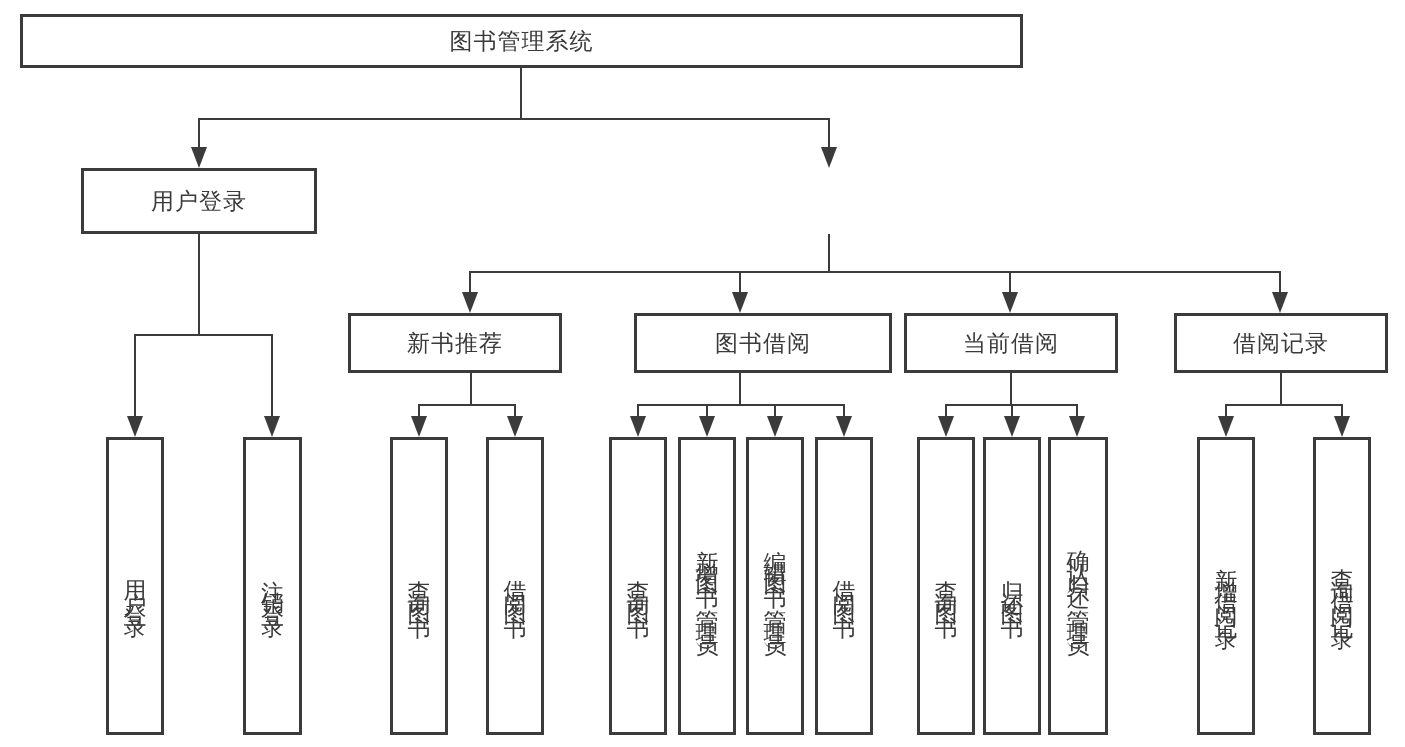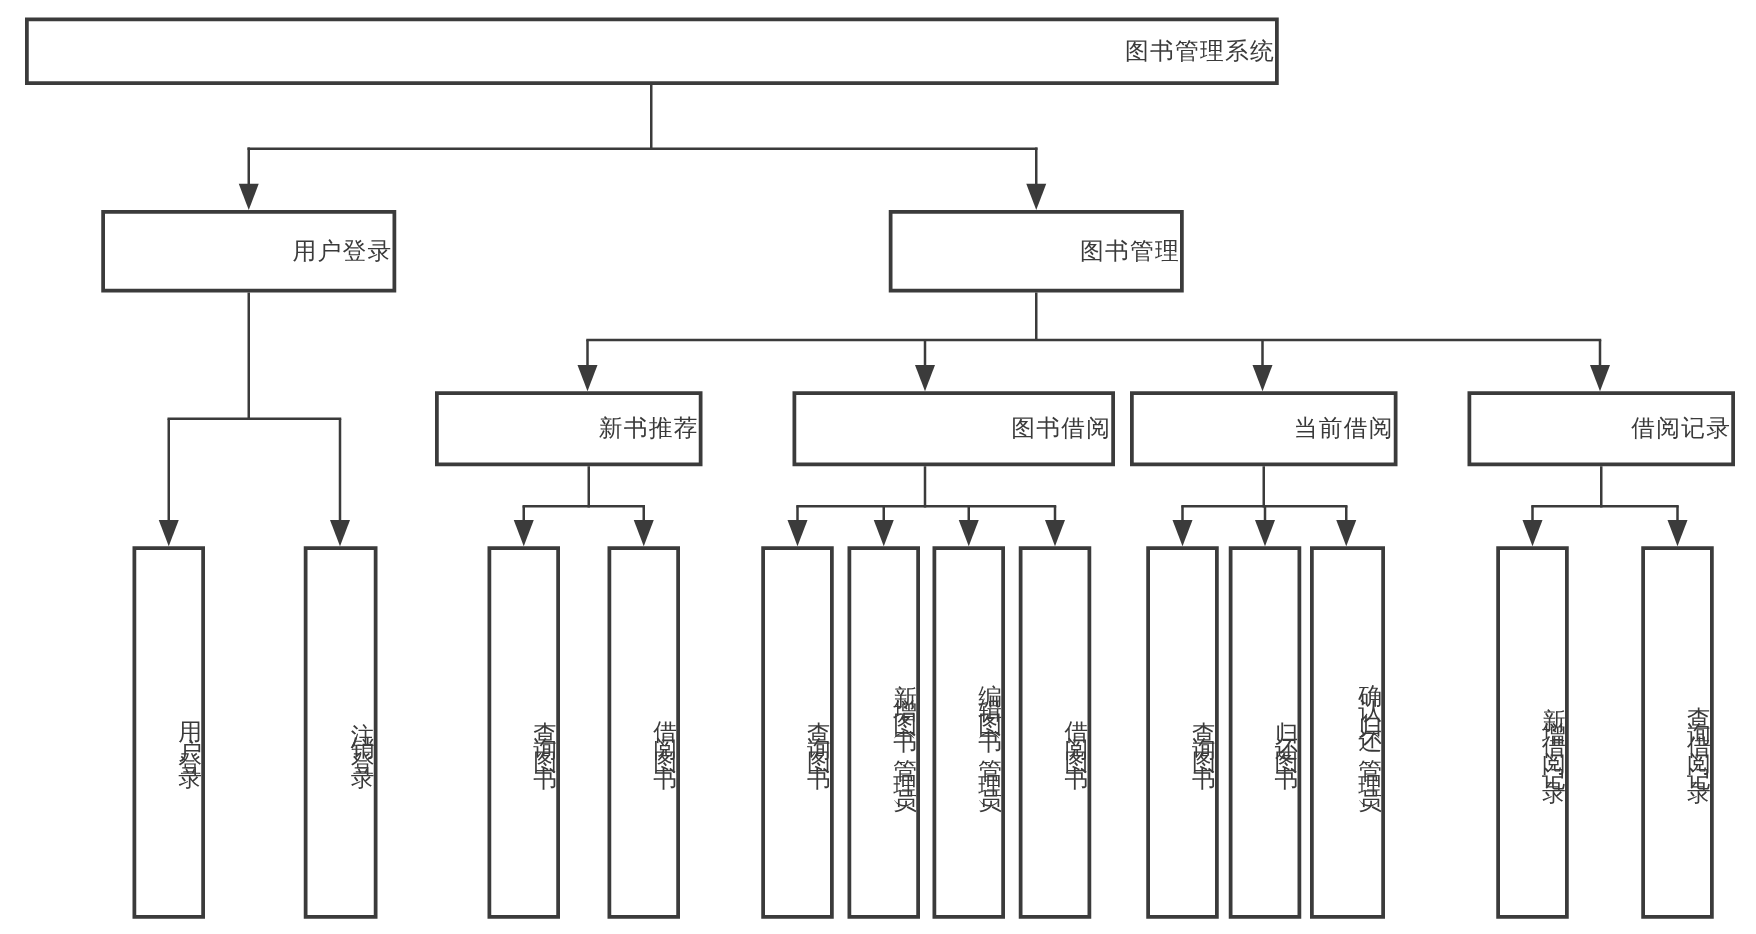--- a/index.html
+++ b/index.html
@@ -13,23 +13,23 @@
     width:1405px;height:747px;
     background:var(--background,#fff);
     font-family:"Liberation Sans", sans-serif;
     overflow:hidden;
   }
   .canvas{position:relative;width:1405px;height:747px;}
   .node{
     position:absolute;
     border:3px solid var(--line);
     background:#fff;
-    display:flex;align-items:center;justify-content:flex-end;
+    display:flex;align-items:center;justify-content:center;
     color:var(--text);
-    font-size:19px;
+    font-size:23px;
     box-sizing:border-box;
     letter-spacing:1px;
   }
   .leaf span{
     writing-mode:vertical-rl;
     text-orientation:mixed;
     letter-spacing:12px;
     line-height:1;
   }
   .vline{position:absolute;width:2px;background:var(--line);}
@@ -59,23 +59,20 @@
     <span>图书管理系统</span>
   </div>
 
   <div class="vline" style="left:520px;top:68px;height:51px"></div>
   <div class="hline" style="left:198px;top:118px;width:632px"></div>
   <div class="arrow" style="left:199px;top:118px;height:50px"></div>
   <div class="arrow" style="left:829px;top:118px;height:50px"></div>
 
   <div class="node" style="left:81px;top:168px;width:236px;height:66px">
     <span>用户登录</span>
-  </div>
-  <div class="node" style="left:711px;top:168px;width:236px;height:66px">
-    <span>图书管理</span>
   </div>
 
   <div class="vline" style="left:198px;top:234px;height:102px"></div>
   <div class="hline" style="left:134px;top:334px;width:139px"></div>
   <div class="arrow" style="left:135px;top:335px;height:102px"></div>
   <div class="arrow" style="left:272px;top:335px;height:102px"></div>
 
   <div class="vline" style="left:828px;top:234px;height:38px"></div>
   <div class="hline" style="left:469px;top:271px;width:812px"></div>
   <div class="arrow" style="left:470px;top:272px;height:41px"></div>

